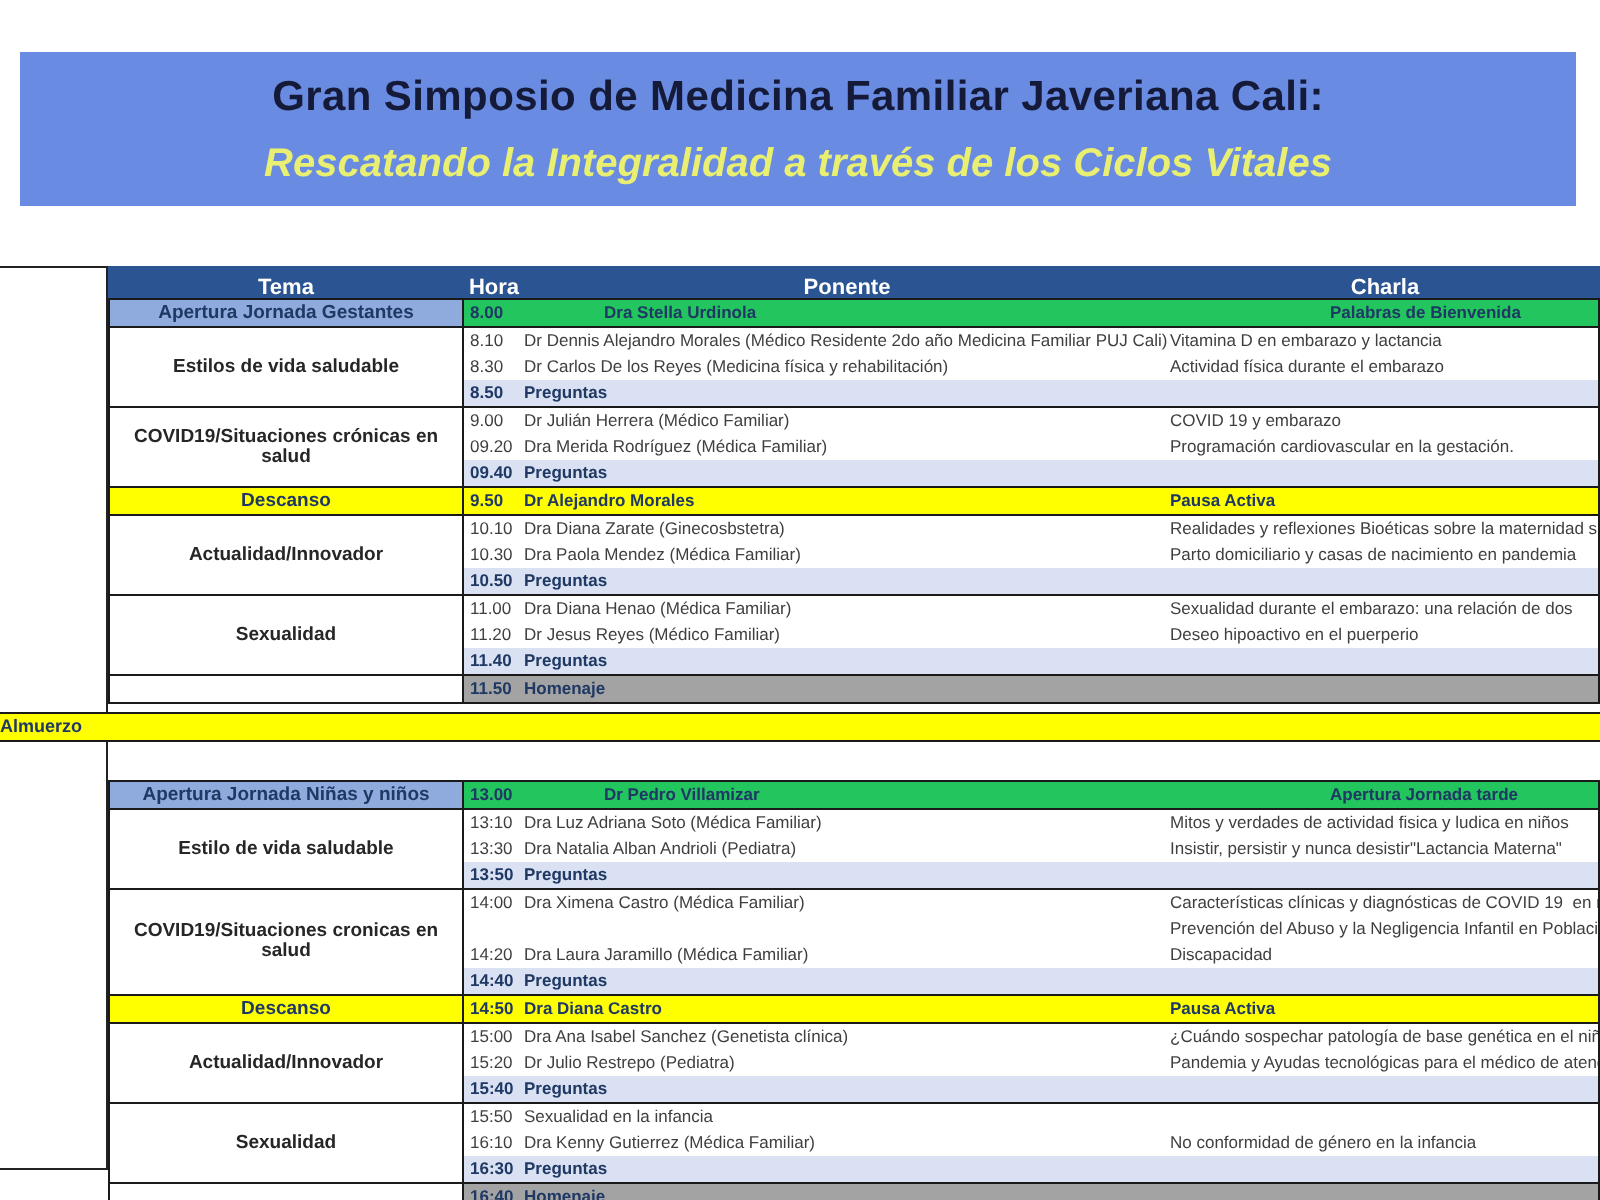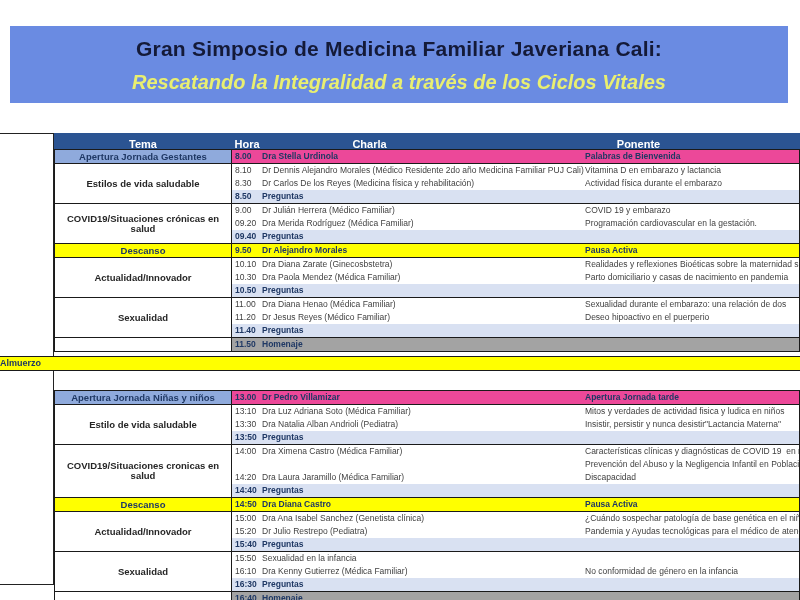--- a/index.html
+++ b/index.html
@@ -50,21 +50,21 @@
 
   .row { display:flex; height:13px; line-height:13px; font-size:8.5px; color:#3f3f3f; }
   .row.h2 { height:26px; }
   .row .hora { width:30px; flex:none; padding-left:3px; box-sizing:border-box; overflow:hidden; white-space:nowrap; }
   .row .ponente { width:323px; flex:none; overflow:hidden; white-space:nowrap; }
   .row .charla { flex:1; min-width:0; overflow:hidden; white-space:pre; }
   .row.h2 .hora, .row.h2 .ponente { height:13px; align-self:flex-end; }
 
   .row.preguntas { background:#d9e1f2; font-weight:bold; color:#1f3864; }
   .row.homenaje  { background:#a3a3a3; font-weight:bold; color:#1f3864; }
-  .row.apertura  { background:#ec4899; font-weight:bold; color:#1f3864; }
+  .row.apertura  { background:#22c55e; font-weight:bold; color:#1f3864;gap:40px; }
   .row.descanso  { background:#ffff00; font-weight:bold; color:#1f3864; }
 
   .lunch {
     margin:4px 0 20px -54px; width:800px; height:13px; line-height:13px;
     background:#ffff00; border-top:1px solid #1a1a1a; border-bottom:1px solid #1a1a1a;
     font-weight:bold; font-size:9px; color:#1f3864;
   }
 </style>
 </head>
 <body>
@@ -74,22 +74,22 @@
     <div class="title">Gran Simposio de Medicina Familiar Javeriana Cali:</div>
     <div class="subtitle">Rescatando la Integralidad a través de los Ciclos Vitales</div>
   </div>
 
   <div class="gutter"></div>
 
   <div class="schedule">
     <div class="thead" id="thead">
         <div class="hcell w-tema">Tema</div>
         <div class="hcell w-hora">Hora</div>
+        <div class="hcell w-ponente">Ponente</div>
         <div class="hcell w-charla">Charla</div>
-        <div class="hcell w-ponente">Ponente</div>
       </div>
     <div id="tbody">
         <div class="section apertura">
           <div class="tema">Apertura Jornada Gestantes</div>
           <div class="rows">
             <div class="row apertura">
               <div class="hora">8.00</div>
               <div class="ponente">Dra Stella Urdinola</div>
               <div class="charla">Palabras de Bienvenida</div>
             </div>

